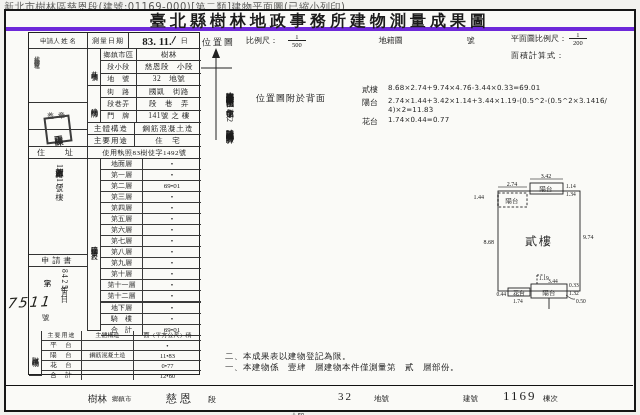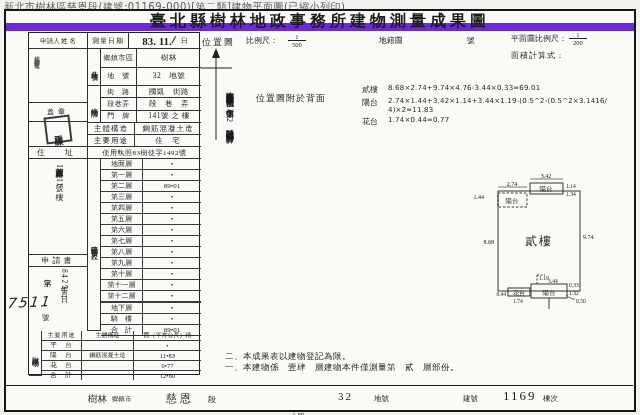--- a/index.html
+++ b/index.html
@@ -1,33 +1,33 @@
 <!DOCTYPE html>
 <html><head>
 <meta charset="utf-8">
 <style>
   *{box-sizing:border-box;margin:0;padding:0;}
   html,body{background:#e9e9e6;}
   .page{position:relative;width:640px;height:415px;background:#f2f2ef;font-family:"Liberation Serif","DejaVu Serif",serif;color:#1c1c1c;overflow:hidden;}
   .abs{position:absolute;}
   .printline{left:4px;top:0px;font-size:10px;color:#5a5a58;letter-spacing:.5px;white-space:nowrap;font-family:"DejaVu Sans",sans-serif;}
   .doc{left:4px;top:9px;width:632px;height:403px;border:2px solid #161616;background:#fafaf7;}
-  .title{position:absolute;left:0;top:0;width:100%;height:20px;line-height:20px;text-align:center;font-size:16px;font-weight:bold;letter-spacing:4px;border-bottom:8px solid #6d28d9;}
+  .title{position:absolute;left:0;top:0;width:100%;height:20px;line-height:20px;text-align:center;font-size:16px;font-weight:bold;letter-spacing:4px;border-bottom:4px solid #6d28d9;}
   
   .form{left:22px;top:21px;width:172px;height:343px;border:1.5px solid #222;font-family:"Liberation Serif",serif;}
   .ctr{display:flex;align-items:center;justify-content:center;text-align:center;}
   .f-r1{position:absolute;left:0;top:0;width:172px;height:16px;display:flex;border-bottom:1px solid #333;}
   .f-r1 .c1{width:59px;font-size:6.5px;line-height:7px;border-right:1px solid #333;}
   .f-r1 .c2{width:41px;font-size:7px;border-right:1px solid #333;letter-spacing:1px;}
   .f-r1 .c3{flex:1;font-size:11px;font-weight:bold;white-space:nowrap;}
   .f-r1 .c3 .day{font-size:7px;font-weight:normal;margin-left:2px;}
   .mark{display:inline-block;width:6px;height:8px;border-left:1.5px solid #222;transform:rotate(28deg);margin-left:1px;}
   .finep{left:0;top:16px;width:59px;height:53px;border-right:1px solid #333;overflow:hidden;}
   .finep .v{writing-mode:vertical-rl;font-size:6px;line-height:8px;color:#4a4a48;height:50px;margin:2px auto 0 4px;letter-spacing:1px;}
-  .sealLbl{left:0;top:69px;width:59px;height:20px;font-size:7px;letter-spacing:4px;border-right:1px solid #333;border-top:1px solid #333;border-bottom:1px solid #333;}
+  .sealLbl{left:0;top:69px;width:59px;height:28px;font-size:7px;letter-spacing:4px;border-right:1px solid #333;border-top:1px solid #333;border-bottom:1px solid #333;}
   .sealBox{left:0;top:81px;width:59px;height:33px;border-right:1px solid #333;border-bottom:1px solid #333;}
   .seal{width:26px;height:27px;border:2px solid #3c3c3c;margin:2px auto;writing-mode:vertical-rl;font-size:8.5px;font-weight:bold;display:flex;align-items:center;justify-content:center;transform:rotate(-7deg);color:#2a2a2a;letter-spacing:-1px;}
   .addrLbl{left:0;top:114px;width:59px;height:12px;font-size:8px;letter-spacing:6px;border-right:1px solid #333;border-bottom:1px solid #333;}
   .addrVal{left:0;top:126px;width:59px;height:96px;border-right:1px solid #333;border-bottom:1px solid #333;}
   .addrVal .v{writing-mode:vertical-rl;font-size:8px;letter-spacing:.5px;margin:2px auto;height:92px;}
   .appLbl{left:0;top:222px;width:59px;height:12px;font-size:8px;letter-spacing:3px;border-right:1px solid #333;border-bottom:1px solid #333;}
   .appBox{left:0;top:234px;width:59px;height:64px;border-right:1px solid #333;}
   .appBox .zidi{position:absolute;left:13px;top:6px;writing-mode:vertical-rl;font-size:7.5px;}
   .appBox .hao{position:absolute;left:13px;top:46px;font-size:7.5px;}
   .appBox .adate{position:absolute;left:30px;top:2px;writing-mode:vertical-rl;font-size:7.5px;height:60px;letter-spacing:1px;}
@@ -121,20 +121,24 @@
       </div>
 
       <div class="abs siteBlk">
         <div class="vlab">基地地號</div>
         <div class="kvcol">
           <div class="kvrow">
             <div class="k ctr">鄉鎮市區</div>
             <div class="v ctr">樹林</div>
           </div>
           <div class="kvrow">
+            <div class="k ctr">段小段</div>
+            <div class="v ctr">慈恩段　小段</div>
+          </div>
+          <div class="kvrow">
             <div class="k ctr">地　號</div>
             <div class="v ctr">32　地號</div>
           </div>
         </div>
       </div>
 
       <div class="abs plateBlk">
         <div class="vlab">建物門牌</div>
         <div class="kvcol">
           <div class="kvrow">

